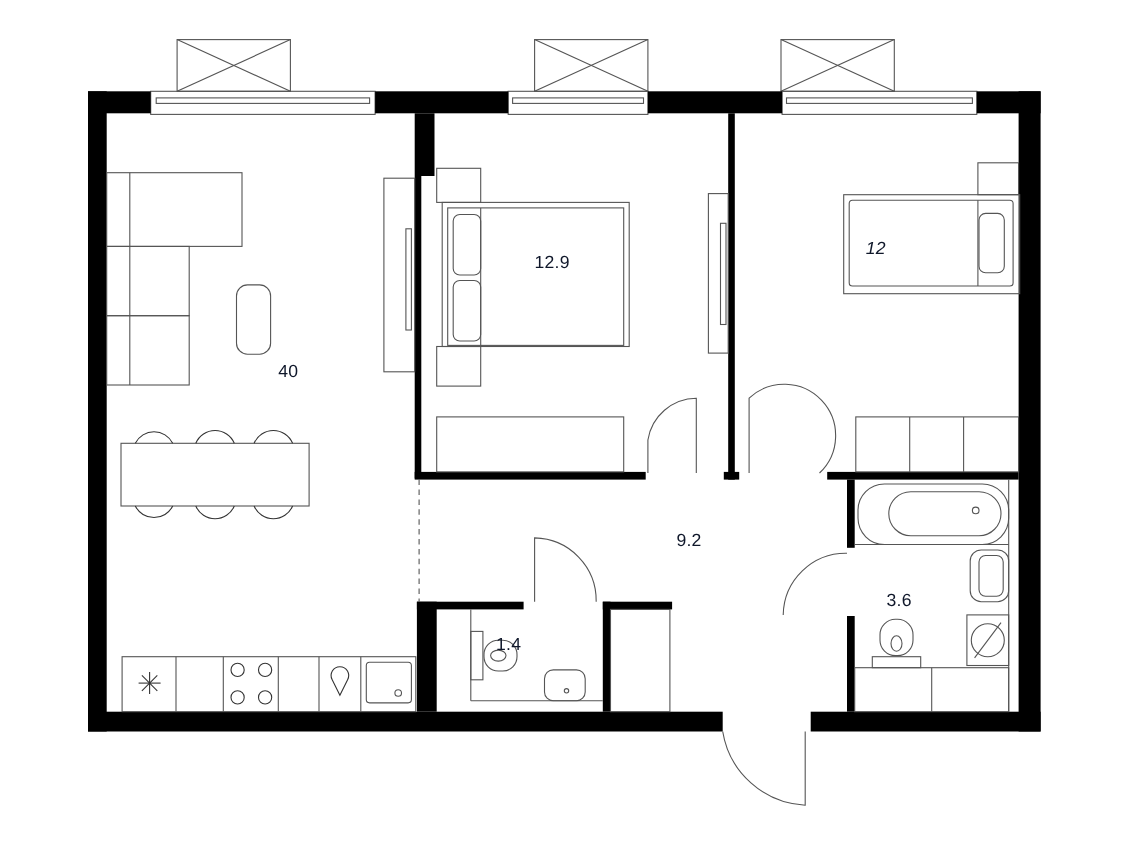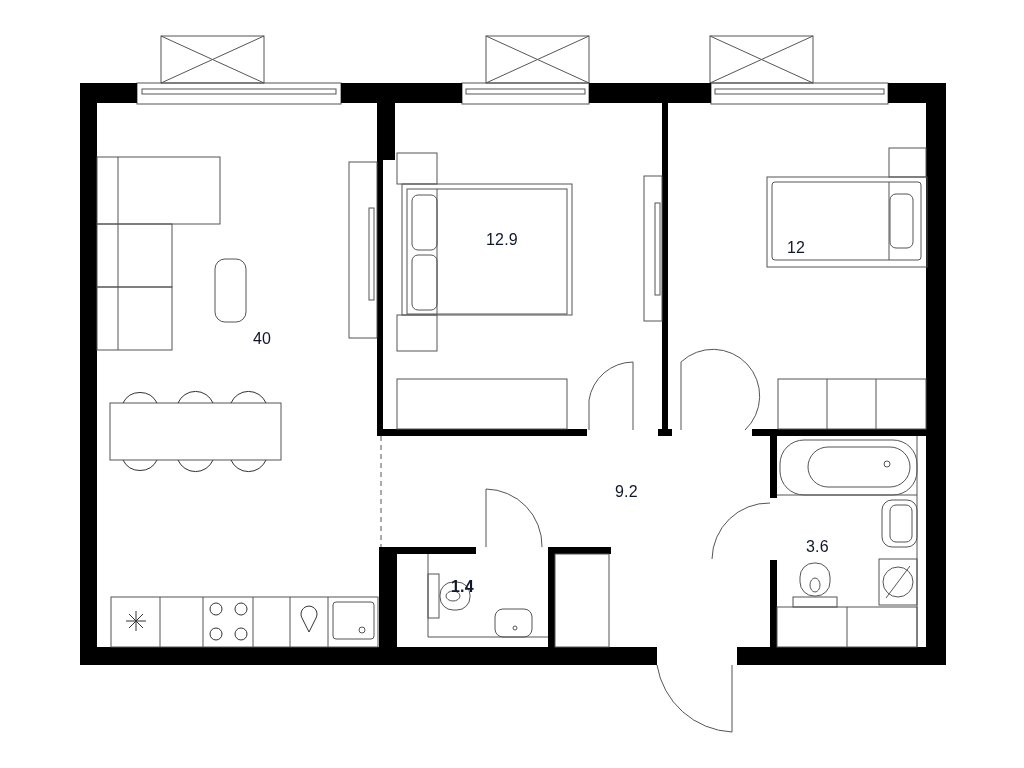--- a/index.html
+++ b/index.html
@@ -168,16 +168,16 @@
       <rect class="ln" x="440" y="582" width="30" height="28" rx="13"></rect>
       <ellipse class="ln" cx="453" cy="596" rx="7" ry="5"></ellipse>
     <rect class="ln" x="495" y="609" width="37" height="28" rx="8"></rect>
       <circle class="ln" cx="515" cy="628" r="2"></circle>
     <rect class="ln" x="555" y="554" width="54" height="93"></rect>
   </g>
 </svg>
 
 <div class="lbl" style="left:253px;top:330px;">40</div>
 <div class="lbl" style="left:486px;top:231px;">12.9</div>
-<div class="lbl" style="left:787px;top:239px;">12</div>
+<div class="lbl" style="left:787px;top:218px;font-style:italic;">12</div>
 <div class="lbl" style="left:569px;top:483px;margin-left:46px;">9.2</div>
 <div class="lbl" style="left:806px;top:538px;">3.6</div>
-<div class="lbl" style="left:451px;top:578px;font-weight:bold;">1.4</div>
+<div class="lbl" style="left:451px;top:578px;">1.4</div>
 
 </body></html>

